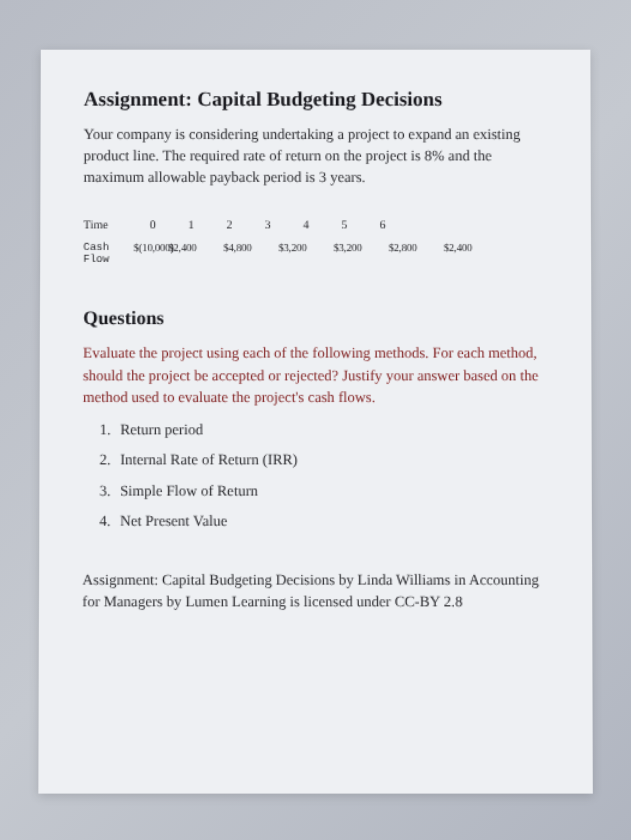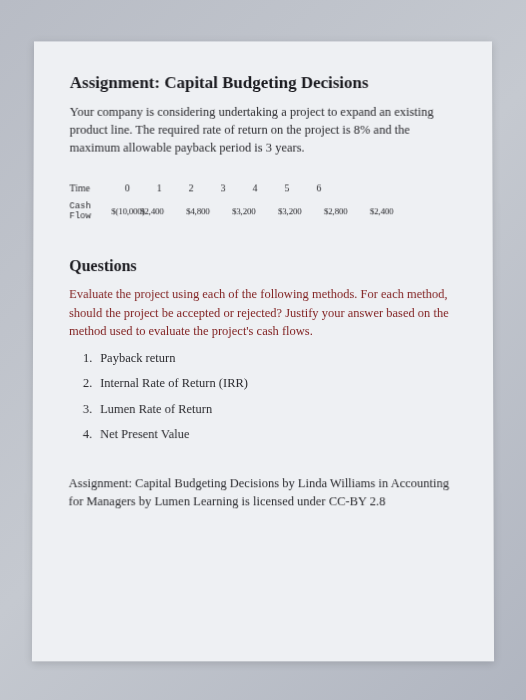--- a/index.html
+++ b/index.html
@@ -34,21 +34,21 @@
     .intro {
       font-size: 12.5px;
       line-height: 1.45;
       margin-bottom: 26px;
       color: #2a2a2e;
     }
     .data-row {
       display: flex;
       font-size: 10px;
       margin-bottom: 4px;
-      align-items: center;
+      align-items: flex-start;
     }
     .data-label {
       width: 42px;
       font-size: 10px;
     }
     .cash-label {
       width: 42px;
       font-size: 9px;
       font-family: Liberation Mono, monospace;
     }
@@ -133,20 +133,20 @@
       <span class="cash-cell">$3,200</span>
       <span class="cash-cell">$3,200</span>
       <span class="cash-cell">$2,800</span>
       <span class="cash-cell">$2,400</span>
     </div>
   </div>
 
   <h2 class="questions-title">Questions</h2>
   <p class="questions-intro">Evaluate the project using each of the following methods. For each method, should the project be accepted or rejected? Justify your answer based on the method used to evaluate the project's cash flows.</p>
   <ol class="questions-list">
-    <li><span class="q-num">1.</span> <span>Payback return</span></li>
+    <li><span class="q-num">1.</span> <span>Return period</span></li>
     <li><span class="q-num">2.</span> <span>Internal Rate of Return (IRR)</span></li>
-    <li><span class="q-num">3.</span> <span>Lumen Rate of Return</span></li>
+    <li><span class="q-num">3.</span> <span>Simple Flow of Return</span></li>
     <li><span class="q-num">4.</span> <span>Net Present Value</span></li>
   </ol>
 
   <p class="attribution">Assignment: Capital Budgeting Decisions by Linda Williams in Accounting for Managers by Lumen Learning is licensed under CC-BY 2.8</p>
 </div>
 
 </body></html>

